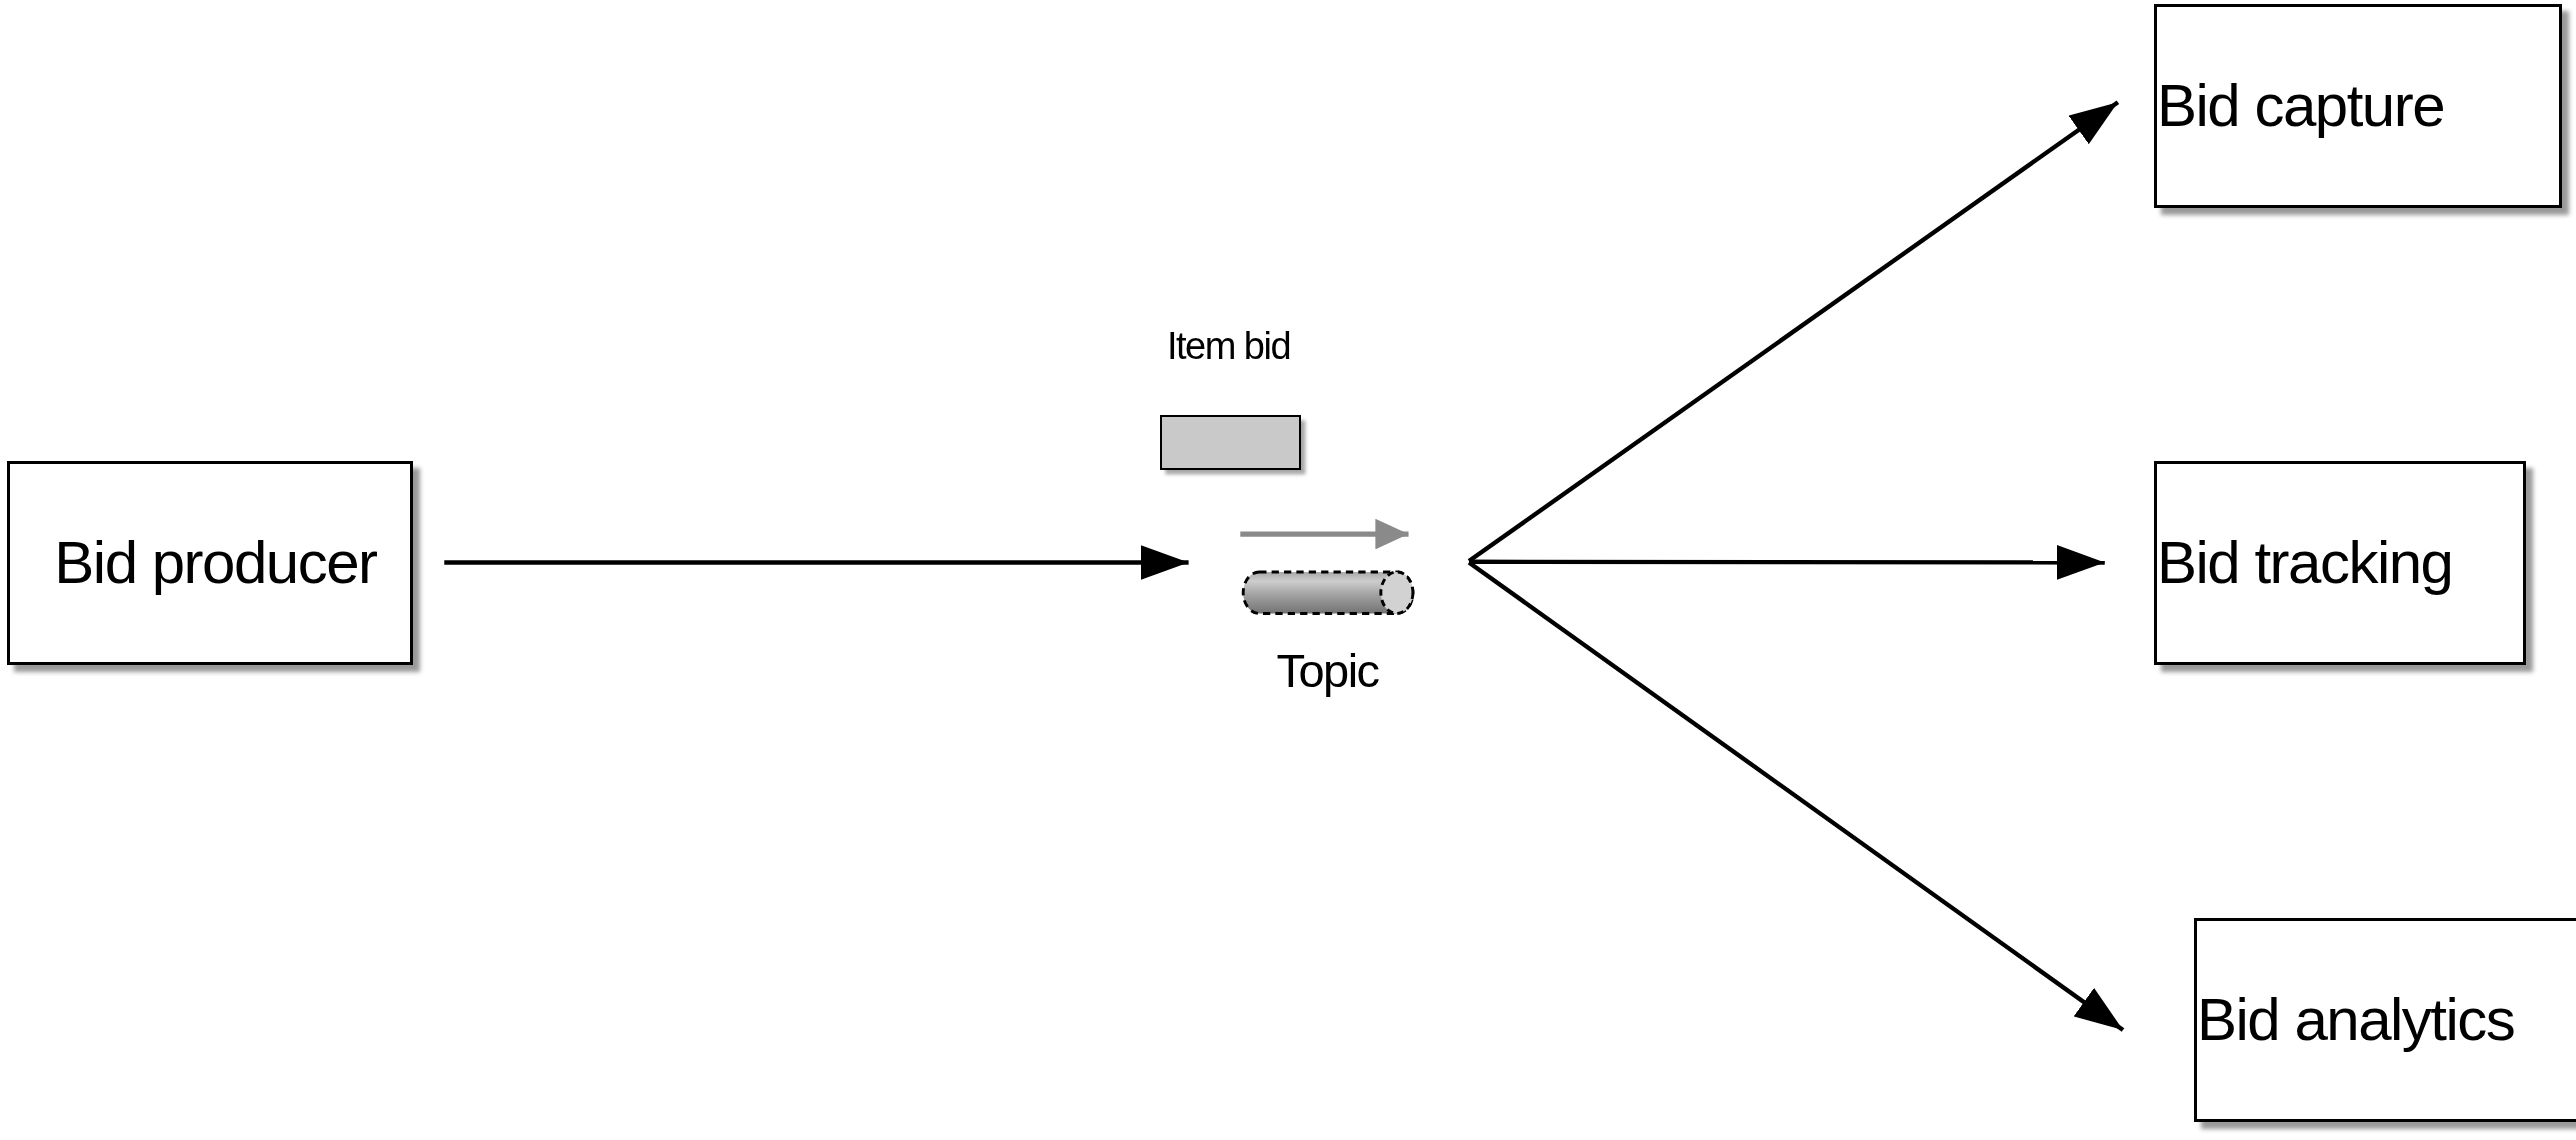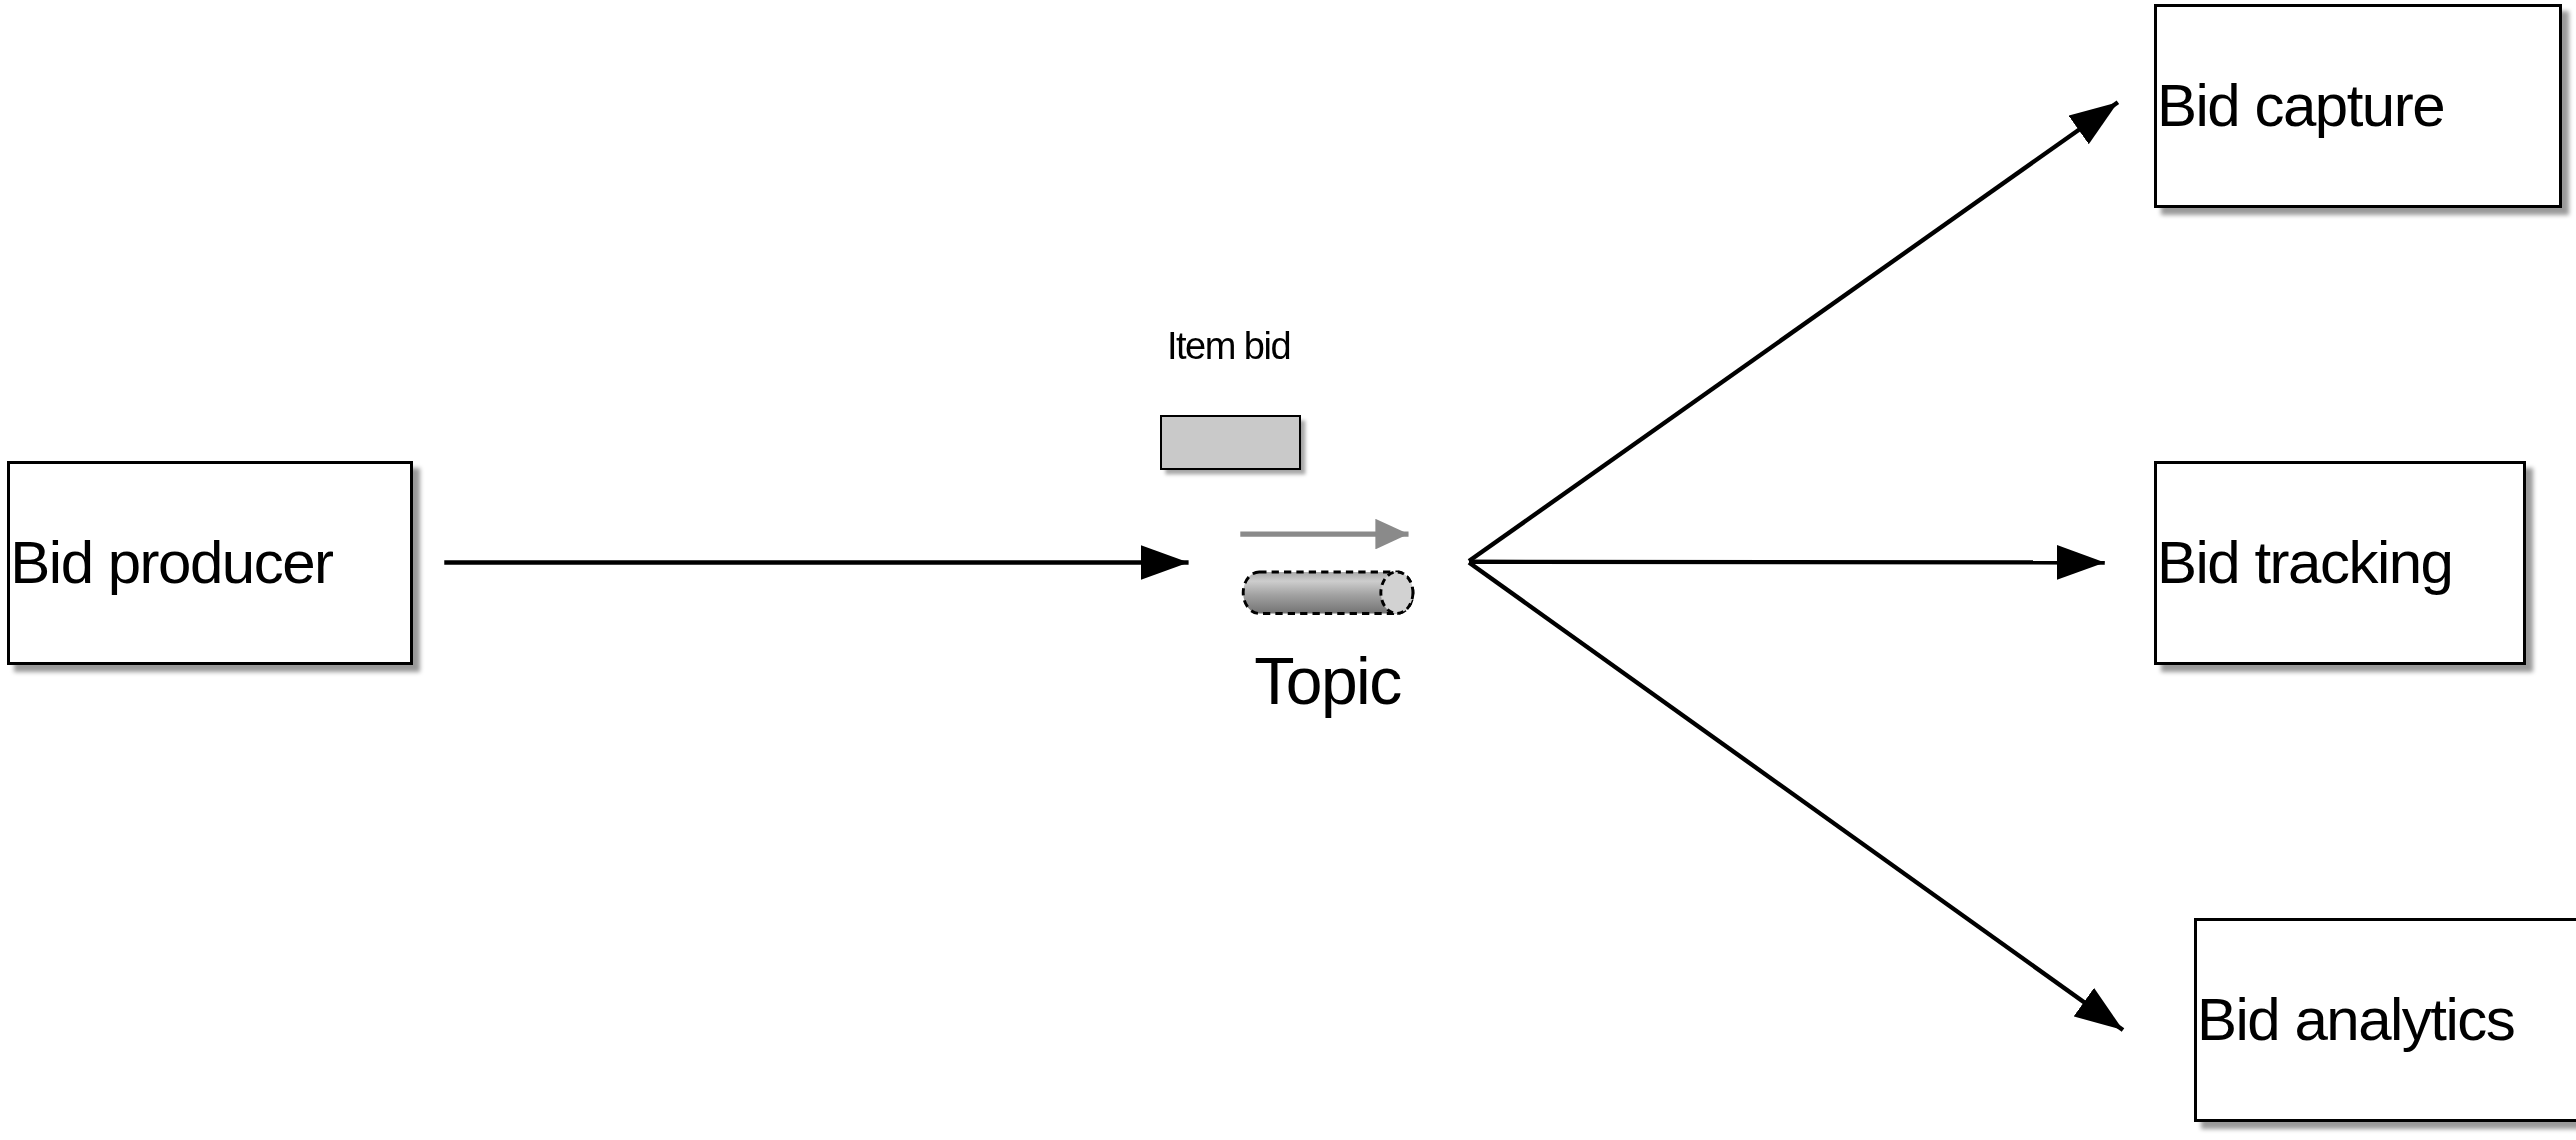--- a/index.html
+++ b/index.html
@@ -34,36 +34,36 @@
     align-items: center;
     justify-content: flex-start;
   }
   .box-label {
     font-size: 60px;
     font-stretch: condensed;
     letter-spacing: -1.5px;
     white-space: nowrap;
     line-height: 1;
   }
-  #producer-box  { left: 7.3px;   top: 461px;  width: 406px; height: 204px; }
+  #producer-box  { left: 7.3px;   top: 461px;  width: 406px; height: 204px; padding-left: 44px; }
   #capture-box   { left: 2154px; top: 3.6px;    width: 408px; height: 204px; }
   #tracking-box  { left: 2154px; top: 461px;  width: 372px; height: 204px; }
   #analytics-box { left: 2154px; top: 918px; width: 414px; height: 204px; margin-left: 40px; }
 
   .float-label {
     position: absolute;
     text-align: center;
     font-size: 38px;
     font-stretch: condensed;
     letter-spacing: -1.5px;
     white-space: nowrap;
     line-height: 1.1;
   }
   #item-bid-label { left: 1101px; top: 326px; width: 255px; }
-  #topic-label    { left: 1200px; top: 645px; width: 255px; font-size: 66px; }
+  #topic-label    { left: 1200px; top: 645px; width: 255px; font-size: 47px; }
 
   #message-rect {
     position: absolute;
     box-sizing: border-box;
     left: 1160px;
     top: 415px;
     width: 141px;
     height: 55px;
     background: #c9c9c9;
     border: 2.9px solid #000000;

